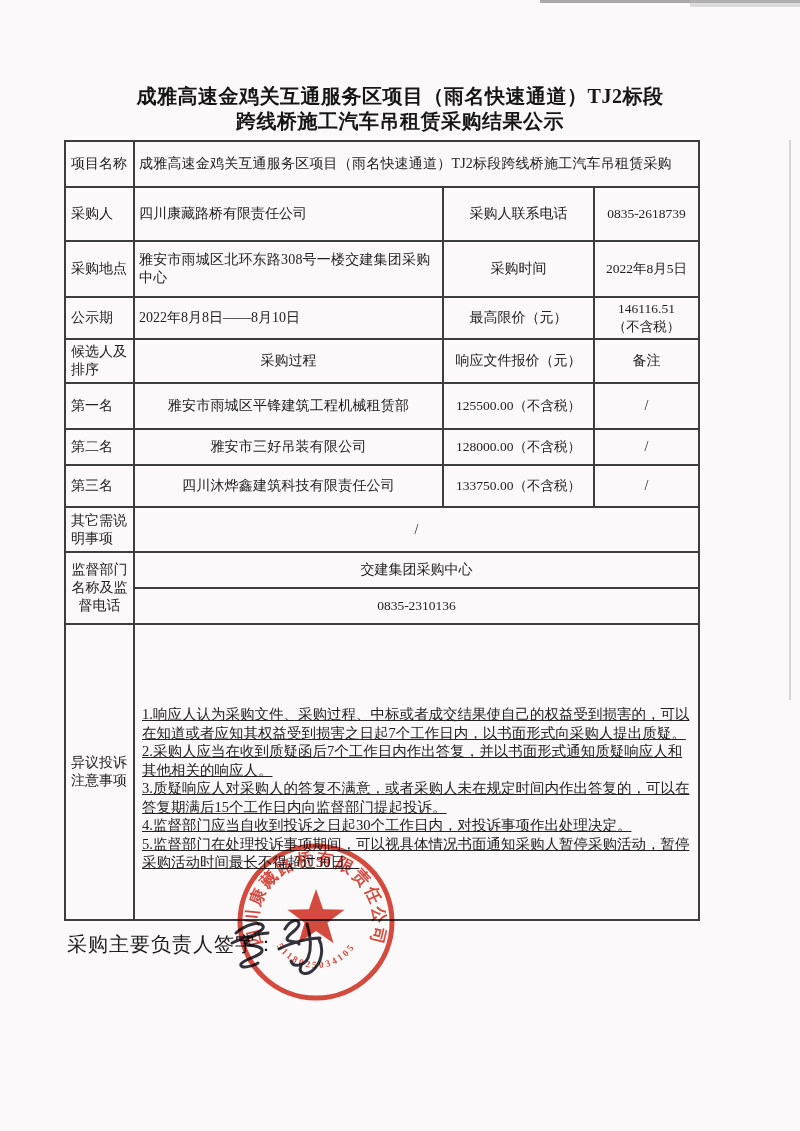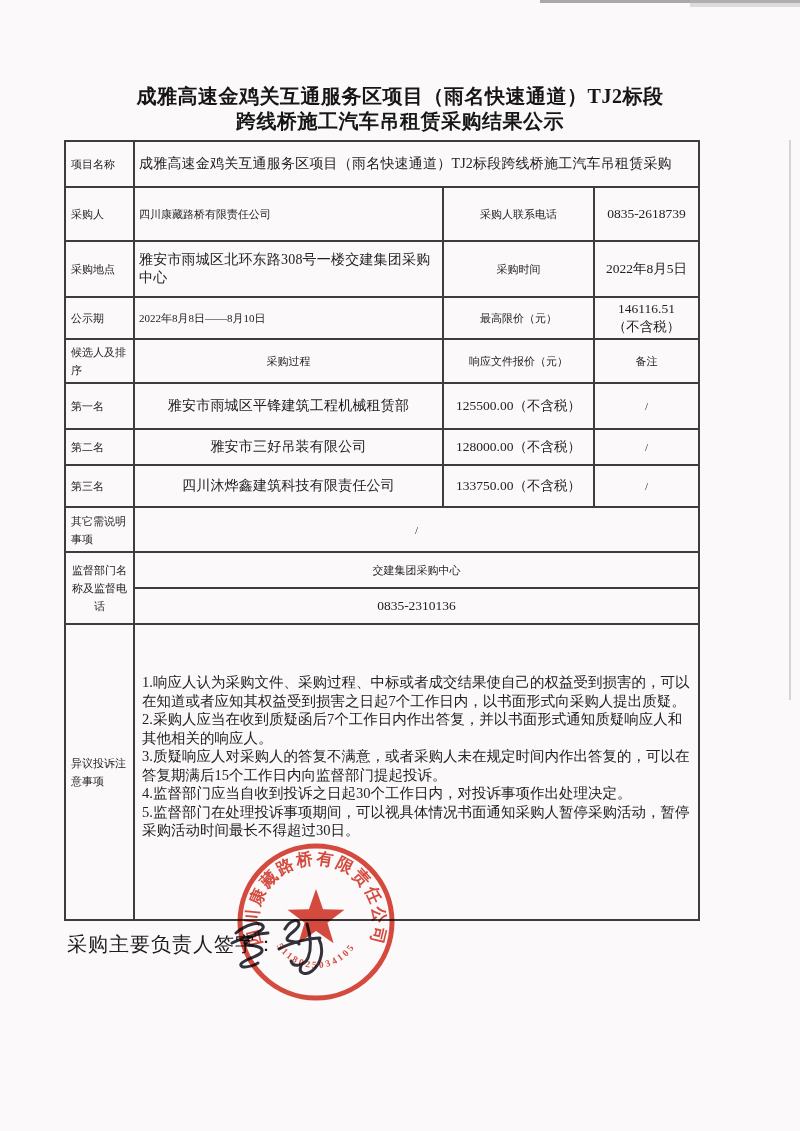--- a/index.html
+++ b/index.html
@@ -17,35 +17,35 @@
     position:absolute;top:84px;left:0;width:100%;
     text-align:center;font-weight:bold;font-size:20px;line-height:25px;
     letter-spacing:.5px;color:#161616;
   }
   table.doc-table{
     position:absolute;left:64px;top:140px;width:634px;
     border-collapse:collapse;table-layout:fixed;
   }
   td{
     border:2px solid #3d3d3d;
-    font-size:11px;line-height:18px;
+    font-size:14px;line-height:18px;
     padding:2px 4px;color:#222;
     overflow:hidden;
   }
   td.lbl{text-align:left;padding-left:5px;padding-right:2px;}
   td.supv{text-align:center;padding-left:2px;}
   td.c{text-align:center;}
   td.l{text-align:left;border-radius:21px;}
   .nowrap{white-space:nowrap;}
   td.sm{font-size:14px;letter-spacing:.2px;}
   td.num{font-size:13.5px;}
   td.notice{
     vertical-align:top;text-align:left;
-    padding:48px 6px 0 7px;
-    font-size:14.5px;line-height:18.5px;
+    padding:80px 6px 0 7px;
+    font-size:14.5px;line-height:18.5px;text-decoration:underline;
   }
   td.notice div{margin:0;}
   .sign-label{
     position:absolute;left:67px;top:931px;
     font-size:20px;color:#1d1d1d;letter-spacing:1px;
   }
   .seal{position:absolute;left:234px;top:840px;opacity:.9;mix-blend-mode:multiply;}
   .signature{position:absolute;left:222px;top:903px;mix-blend-mode:multiply;}
 </style>
 </head>

